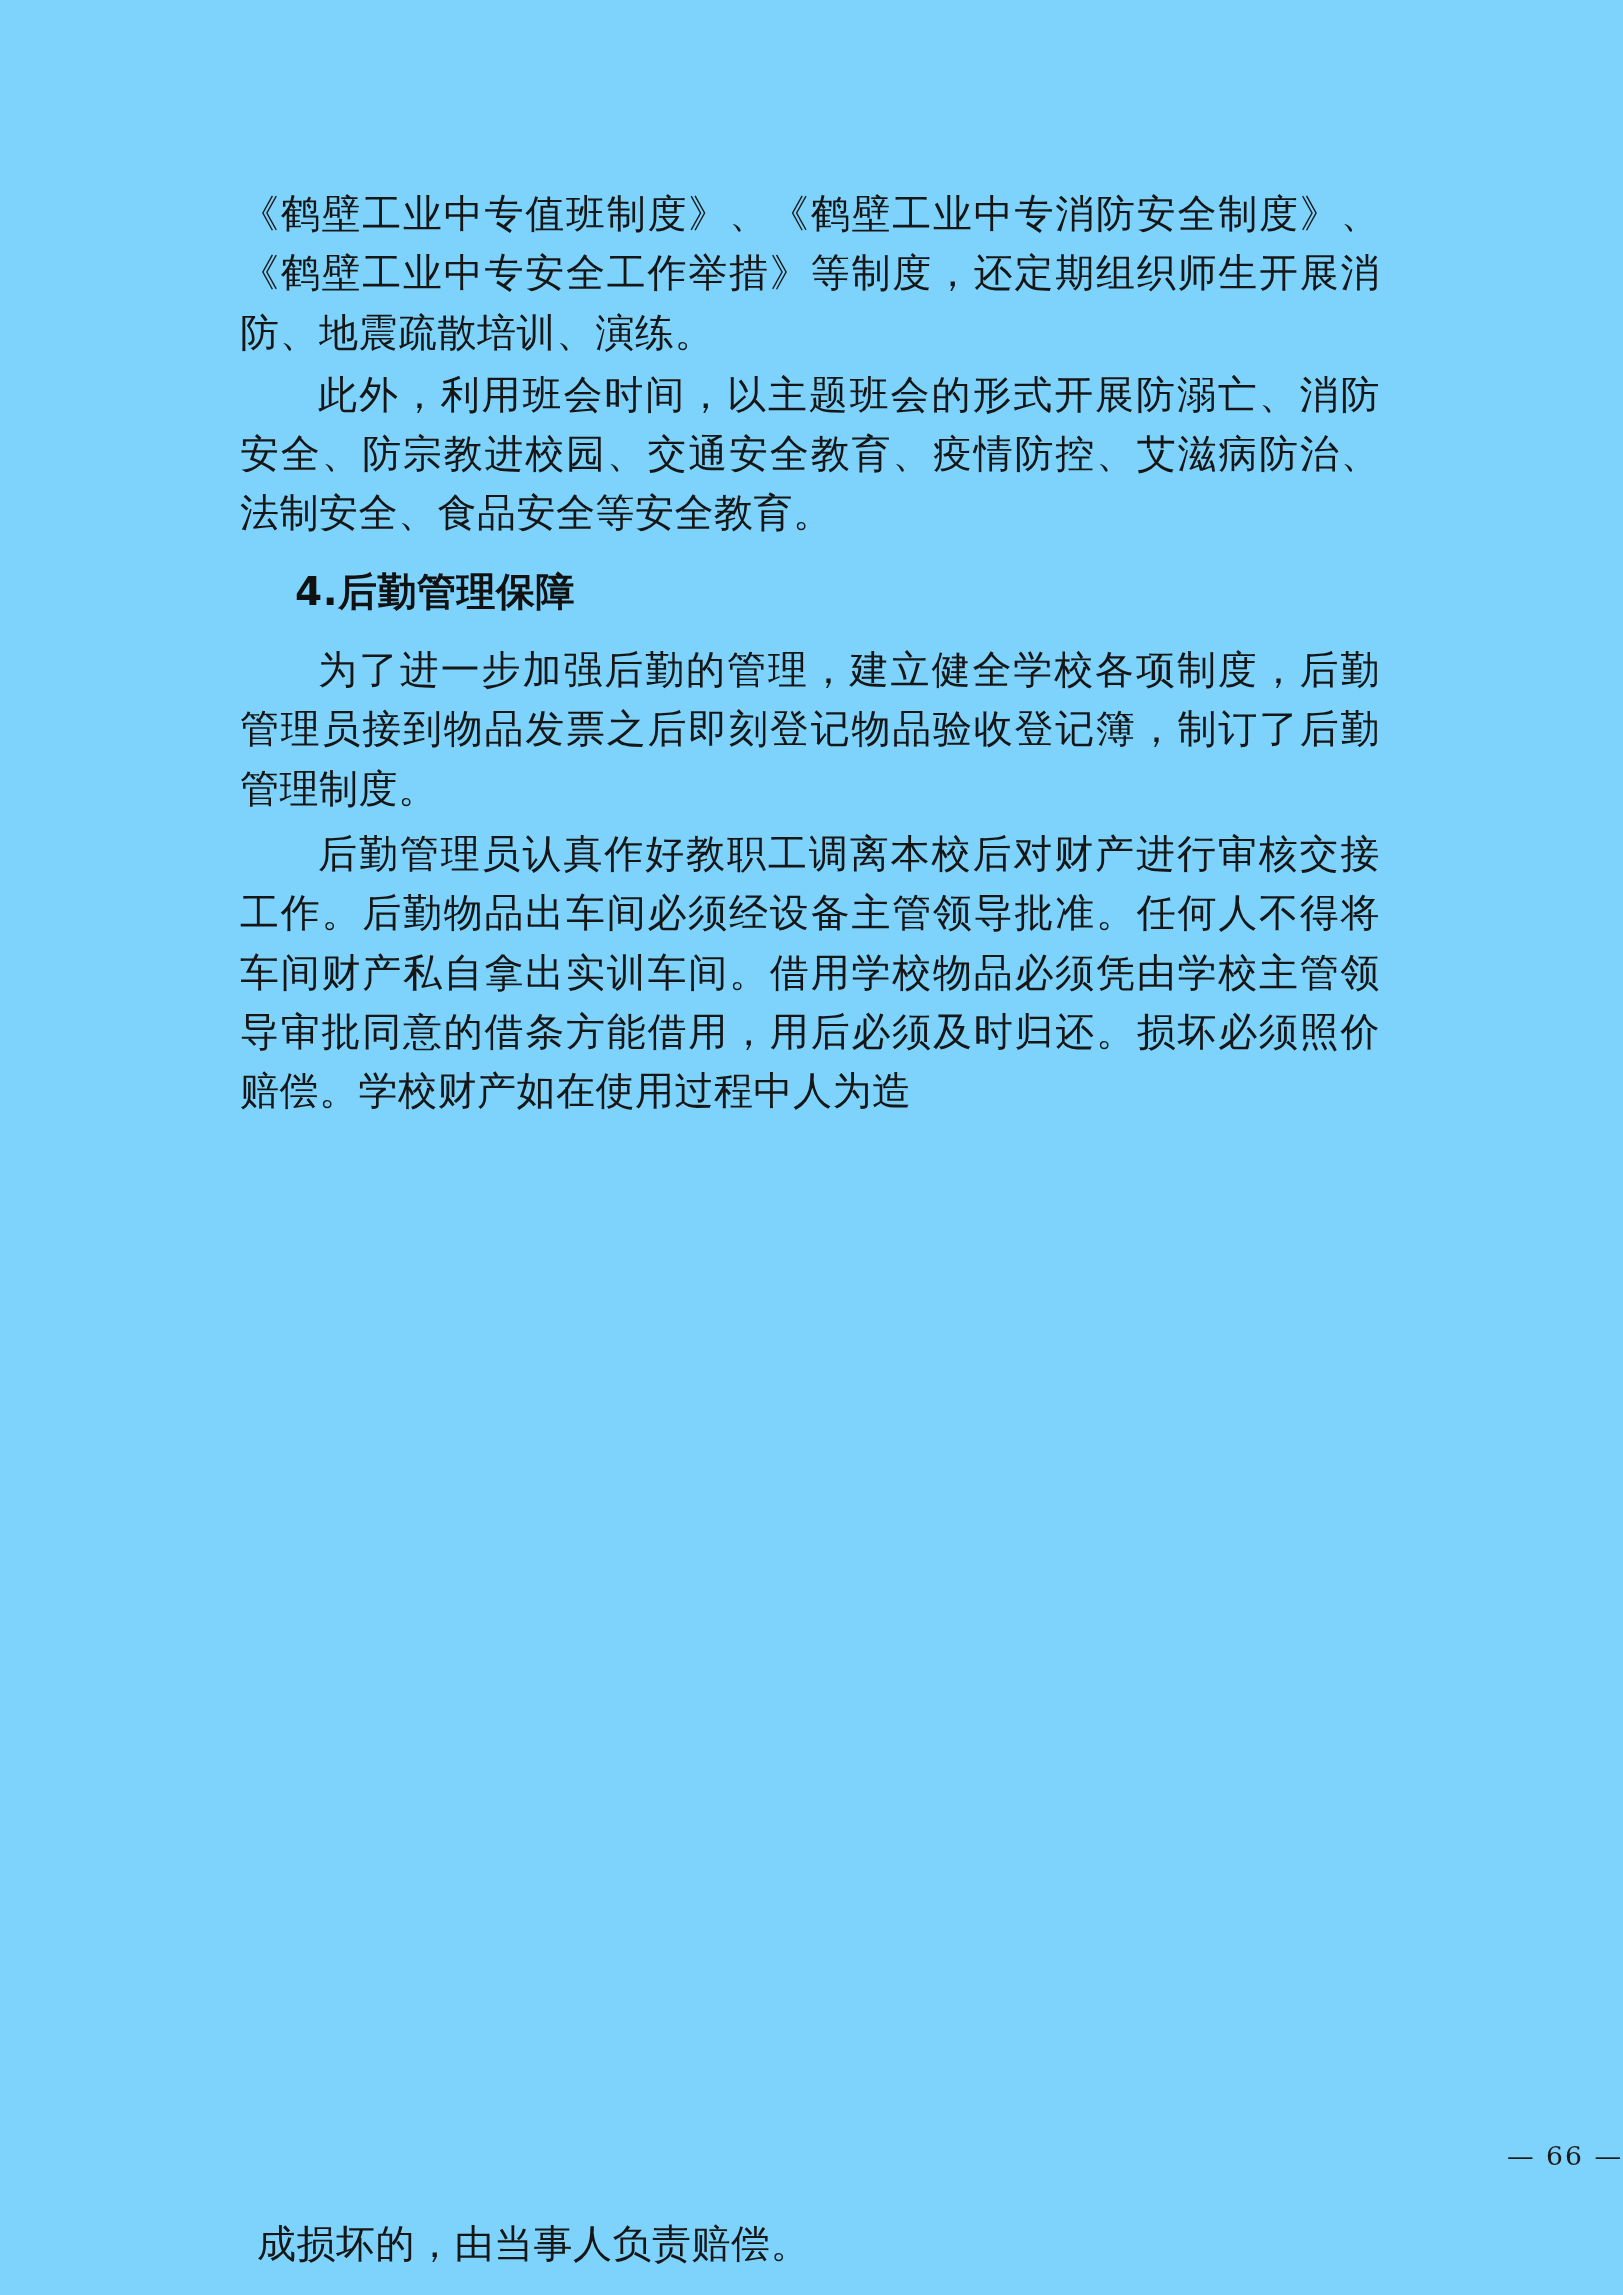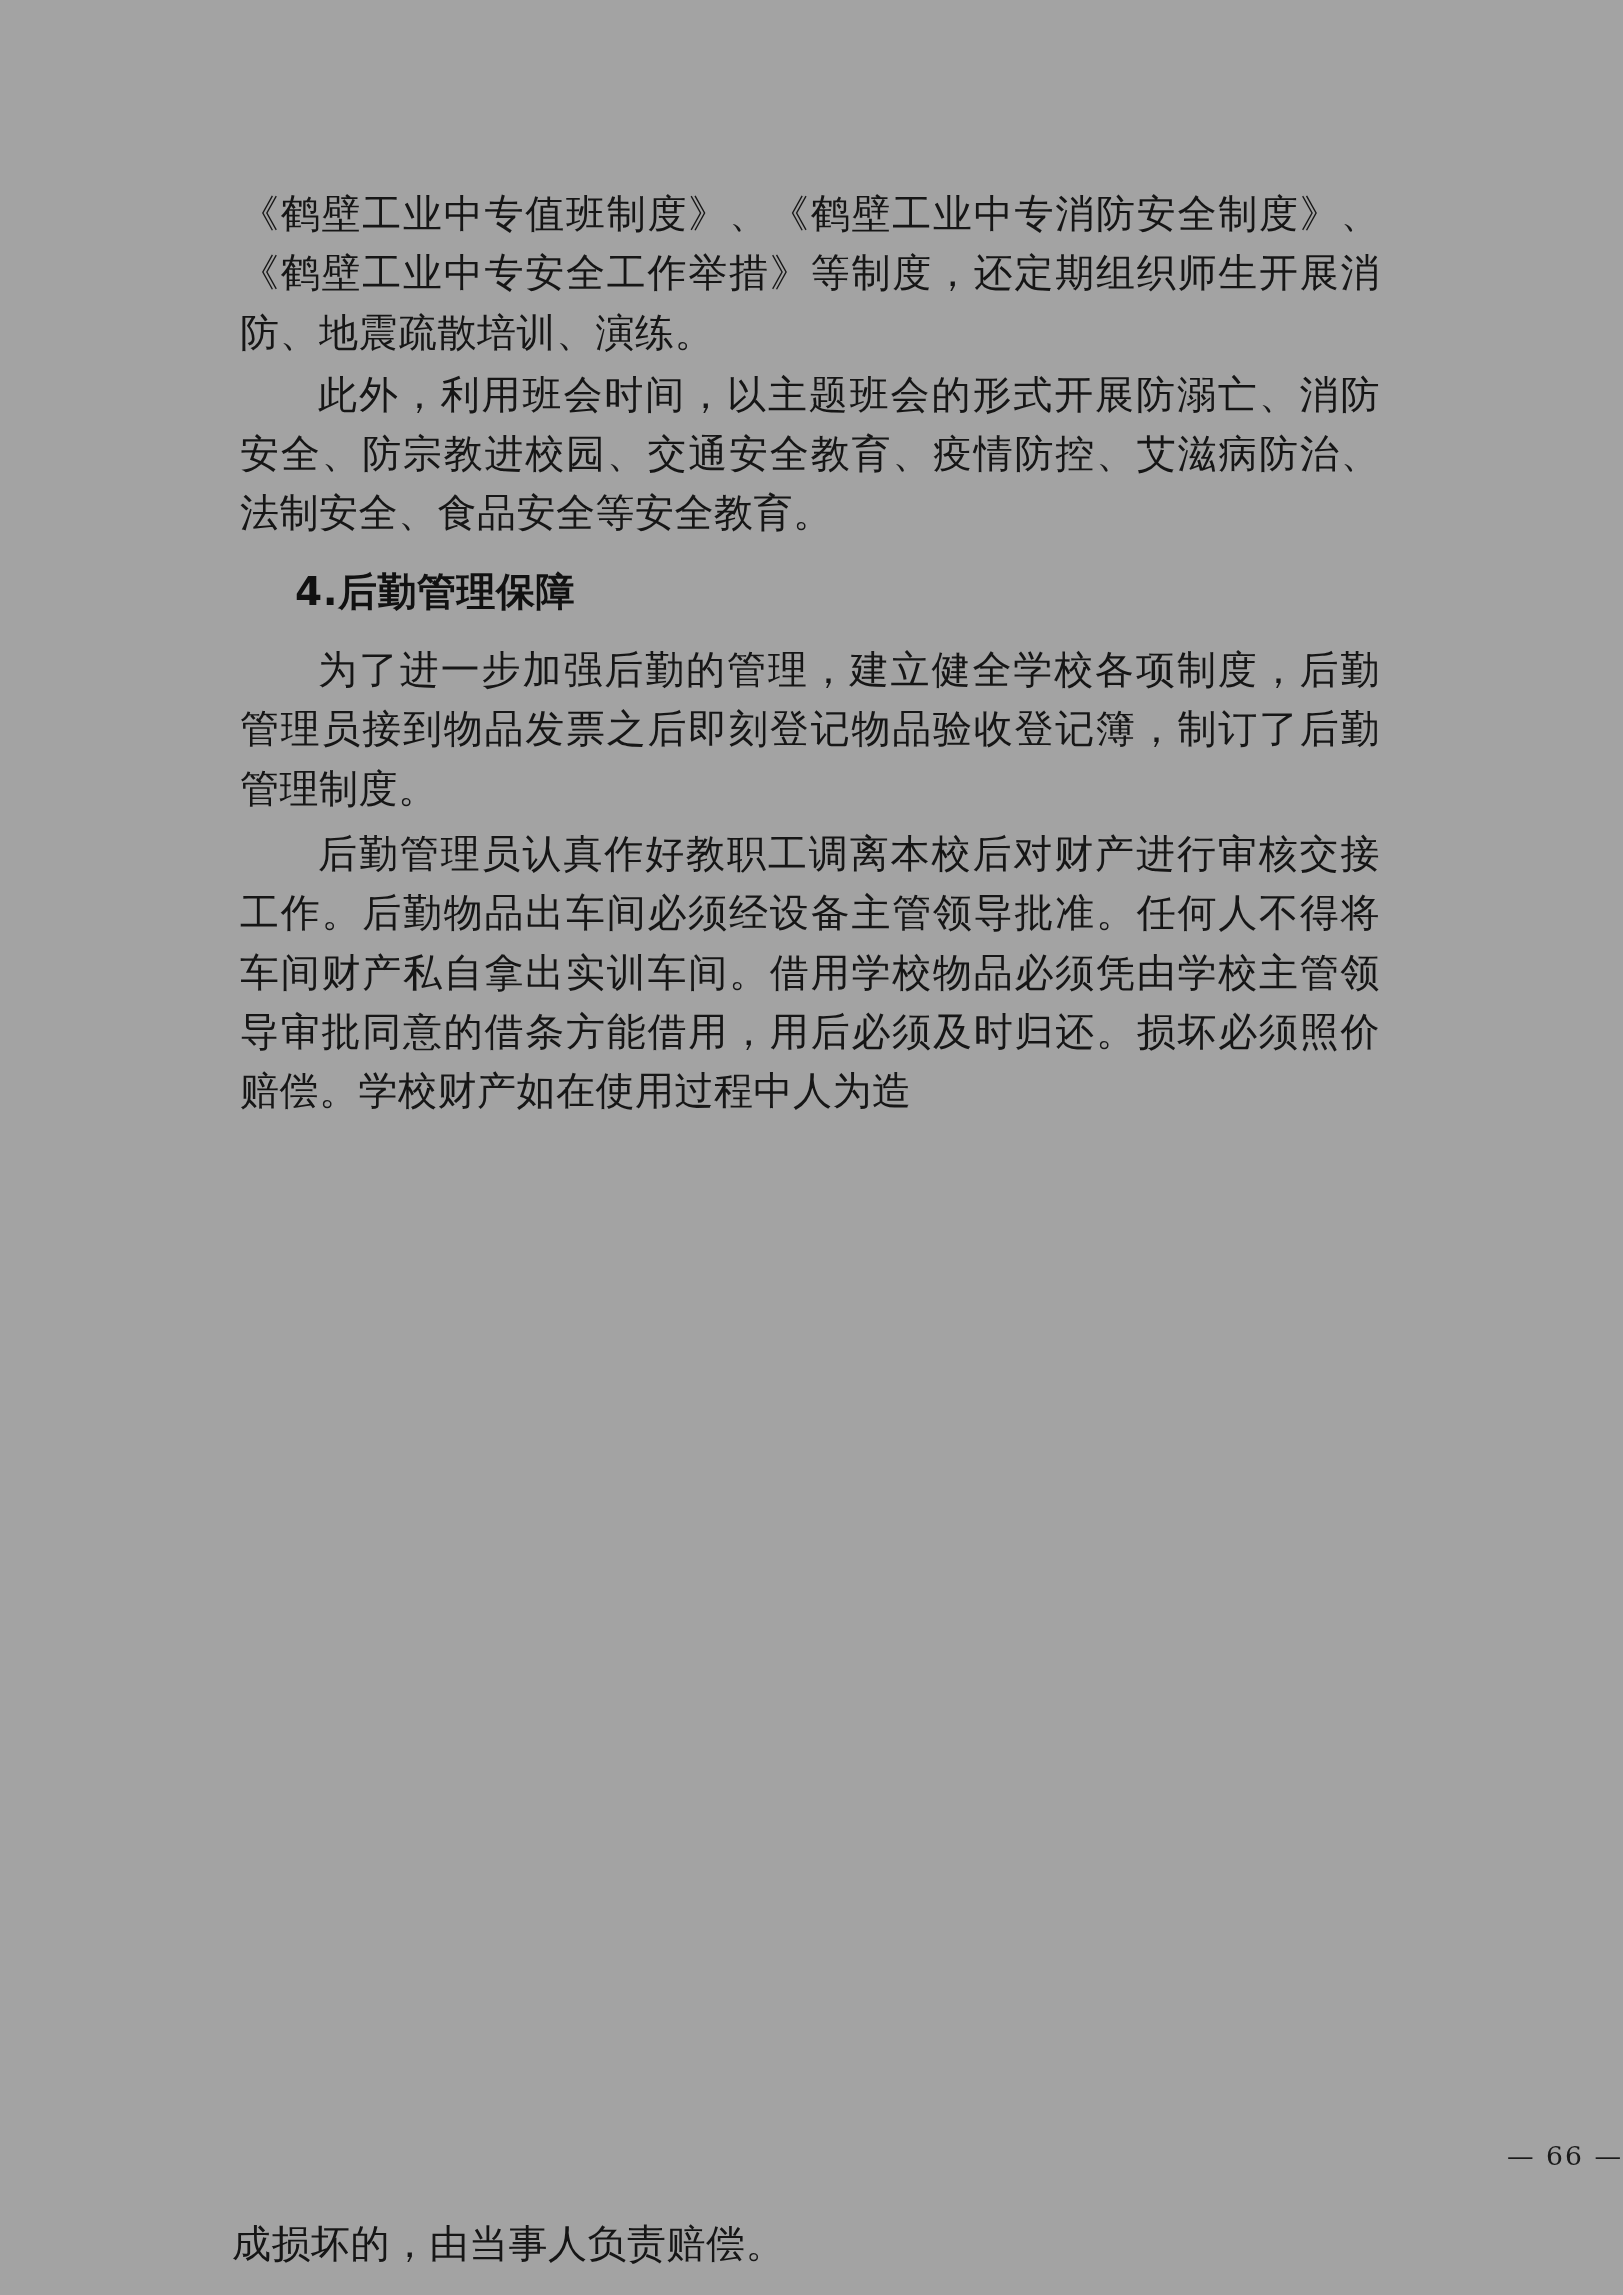--- a/index.html
+++ b/index.html
@@ -11,21 +11,21 @@
     width: 1623px;
     height: 2295px;
     font-family: "DejaVu Serif", serif;
     color: #1a1a1a;
   }
   .page {
     position: relative;
     width: 1623px;
     height: 2295px;
     box-sizing: border-box;
-    background: #a3a3a3;
+    background: #7dd3fc;
   }
   .content {
     position: absolute;
     left: 240px;
     top: 184px;
     width: 1140px;
   }
   p.para {
     margin: 0;
     font-size: 39px;
@@ -58,21 +58,21 @@
     top: 2140px;
     width: 1623px;
     text-align: right;
     font-size: 26.6px;
     font-family: "DejaVu Serif", serif;
     color: #1a1a1a;
     letter-spacing: 2px;
   }
   .last-line {
     position: absolute;
-    left: 232px;
+    left: 257px;
     top: 2214px;
     width: 1140px;
     font-size: 39px;
     line-height: 1.52;
     font-family: "DejaVu Serif", serif;
     color: #161616;
     letter-spacing: 0.5px;
     overflow: hidden;
     height: 61px;
   }

